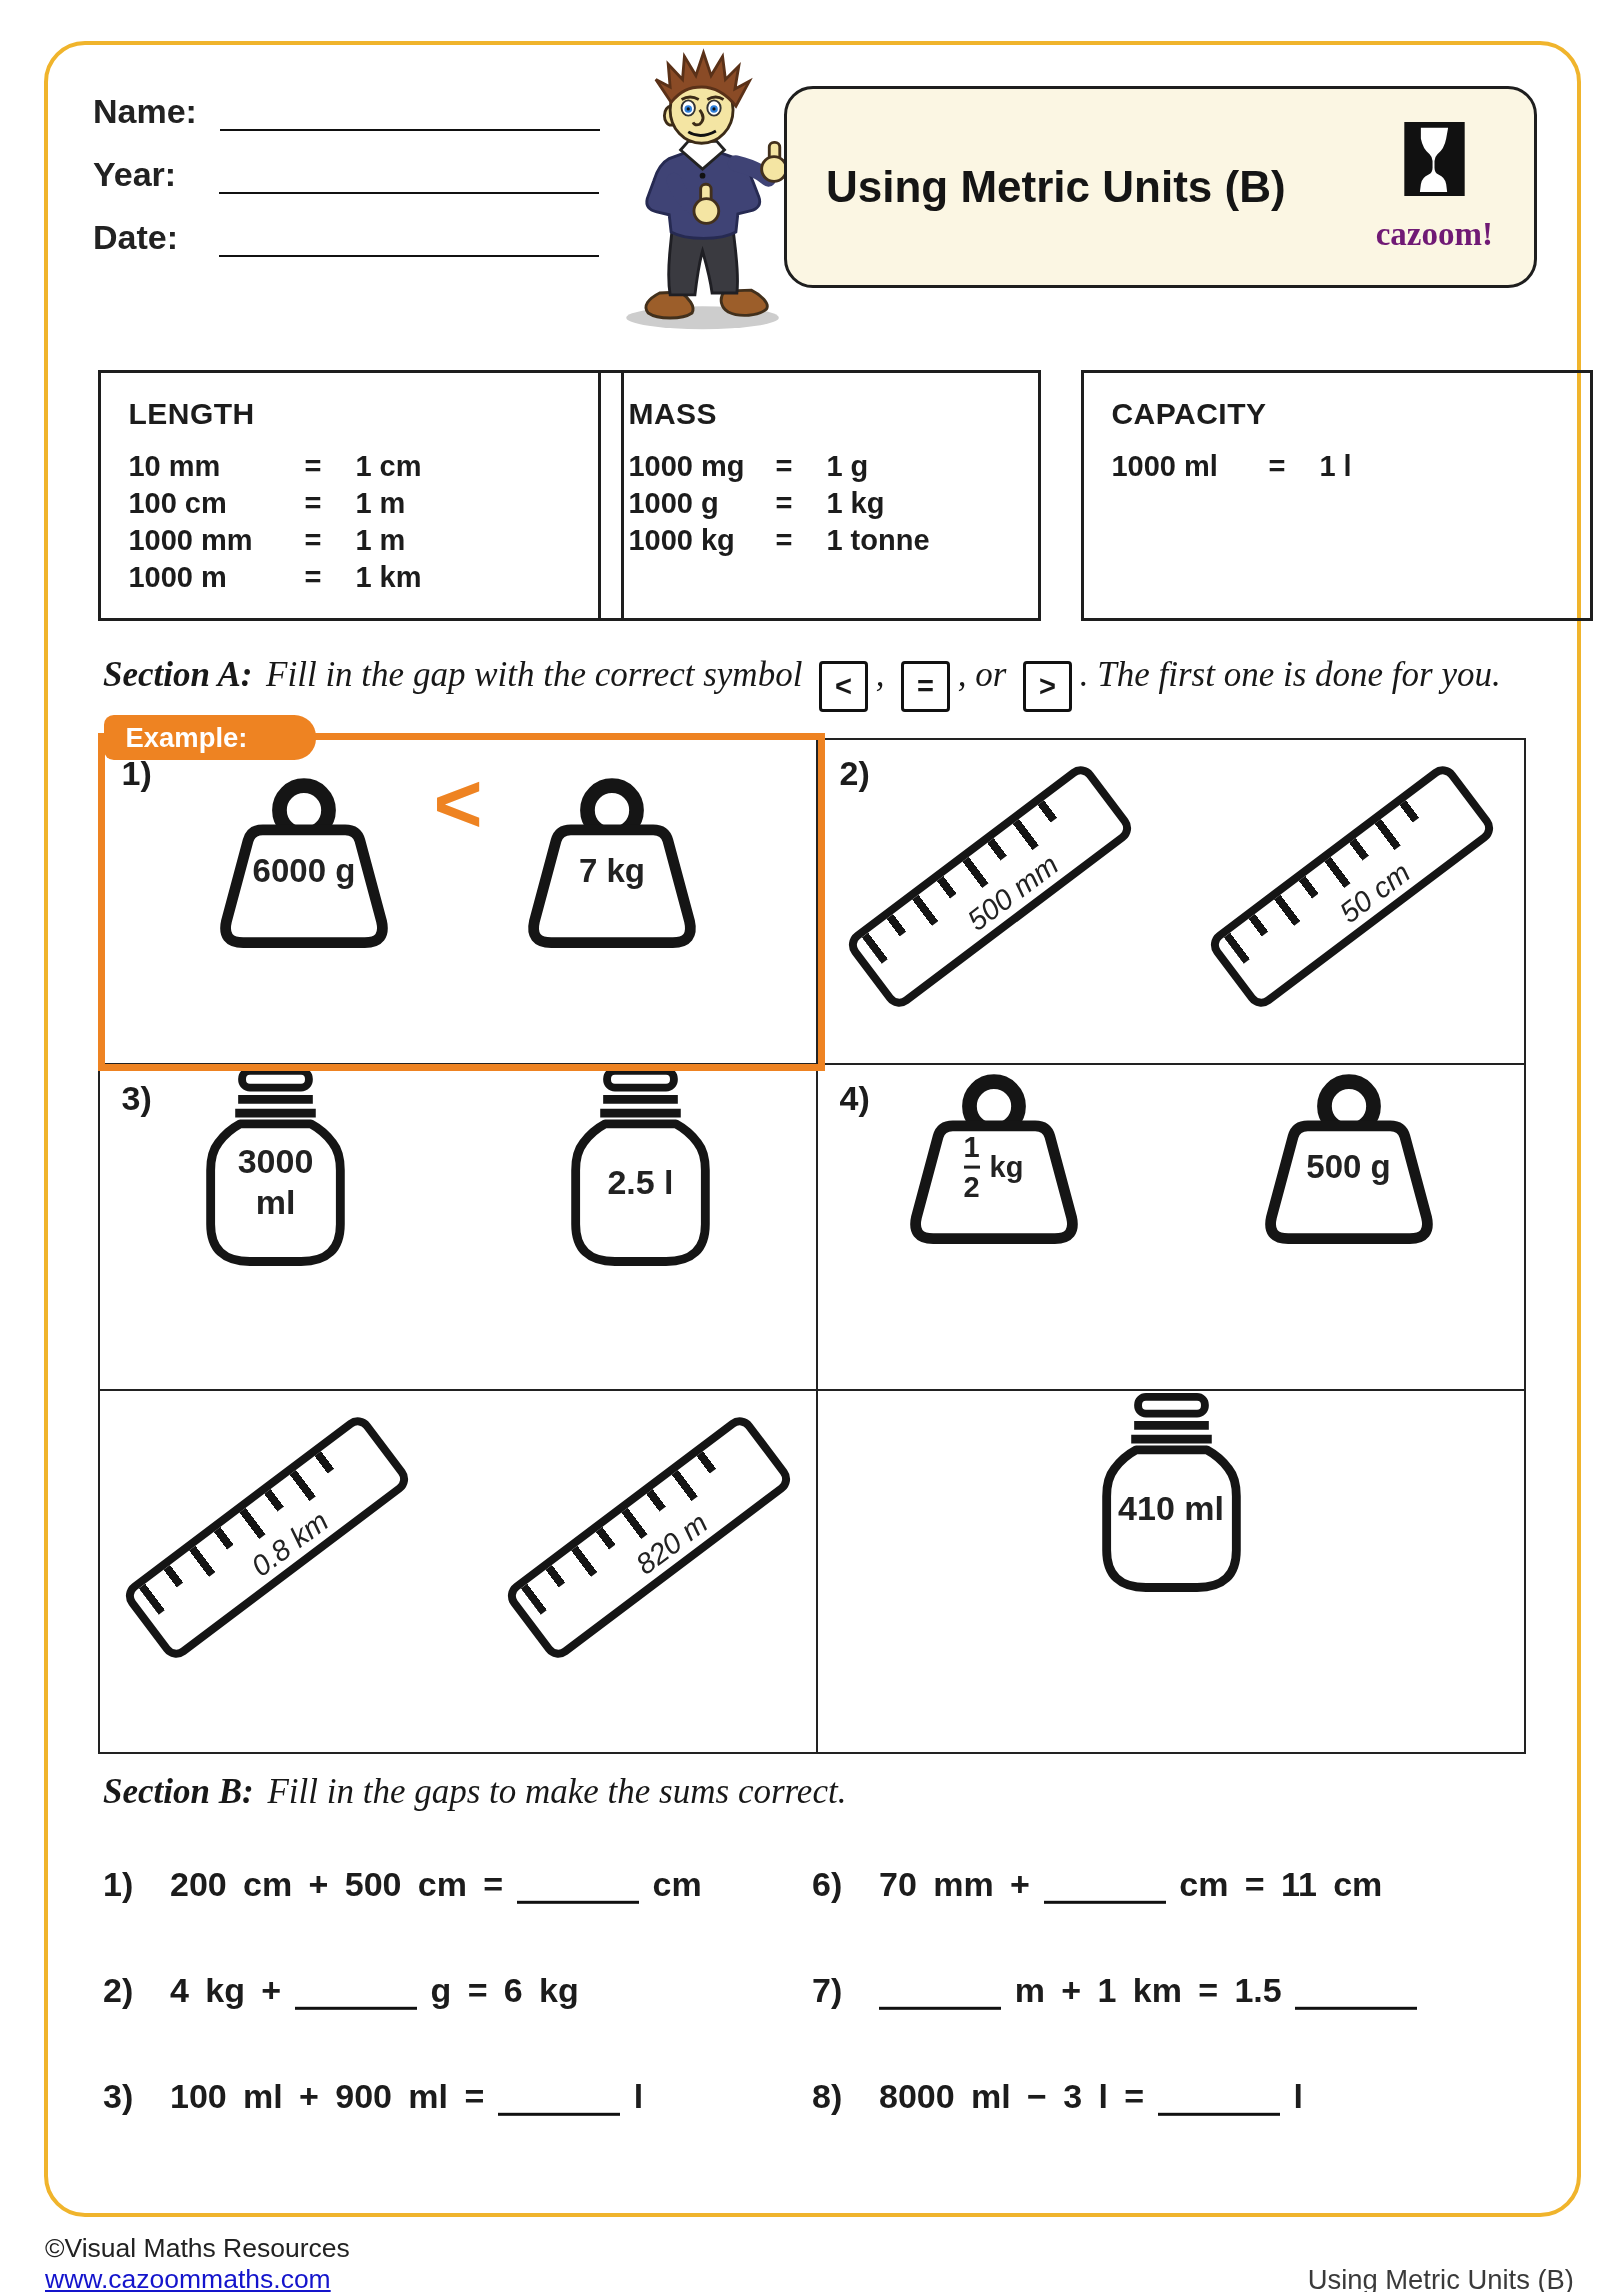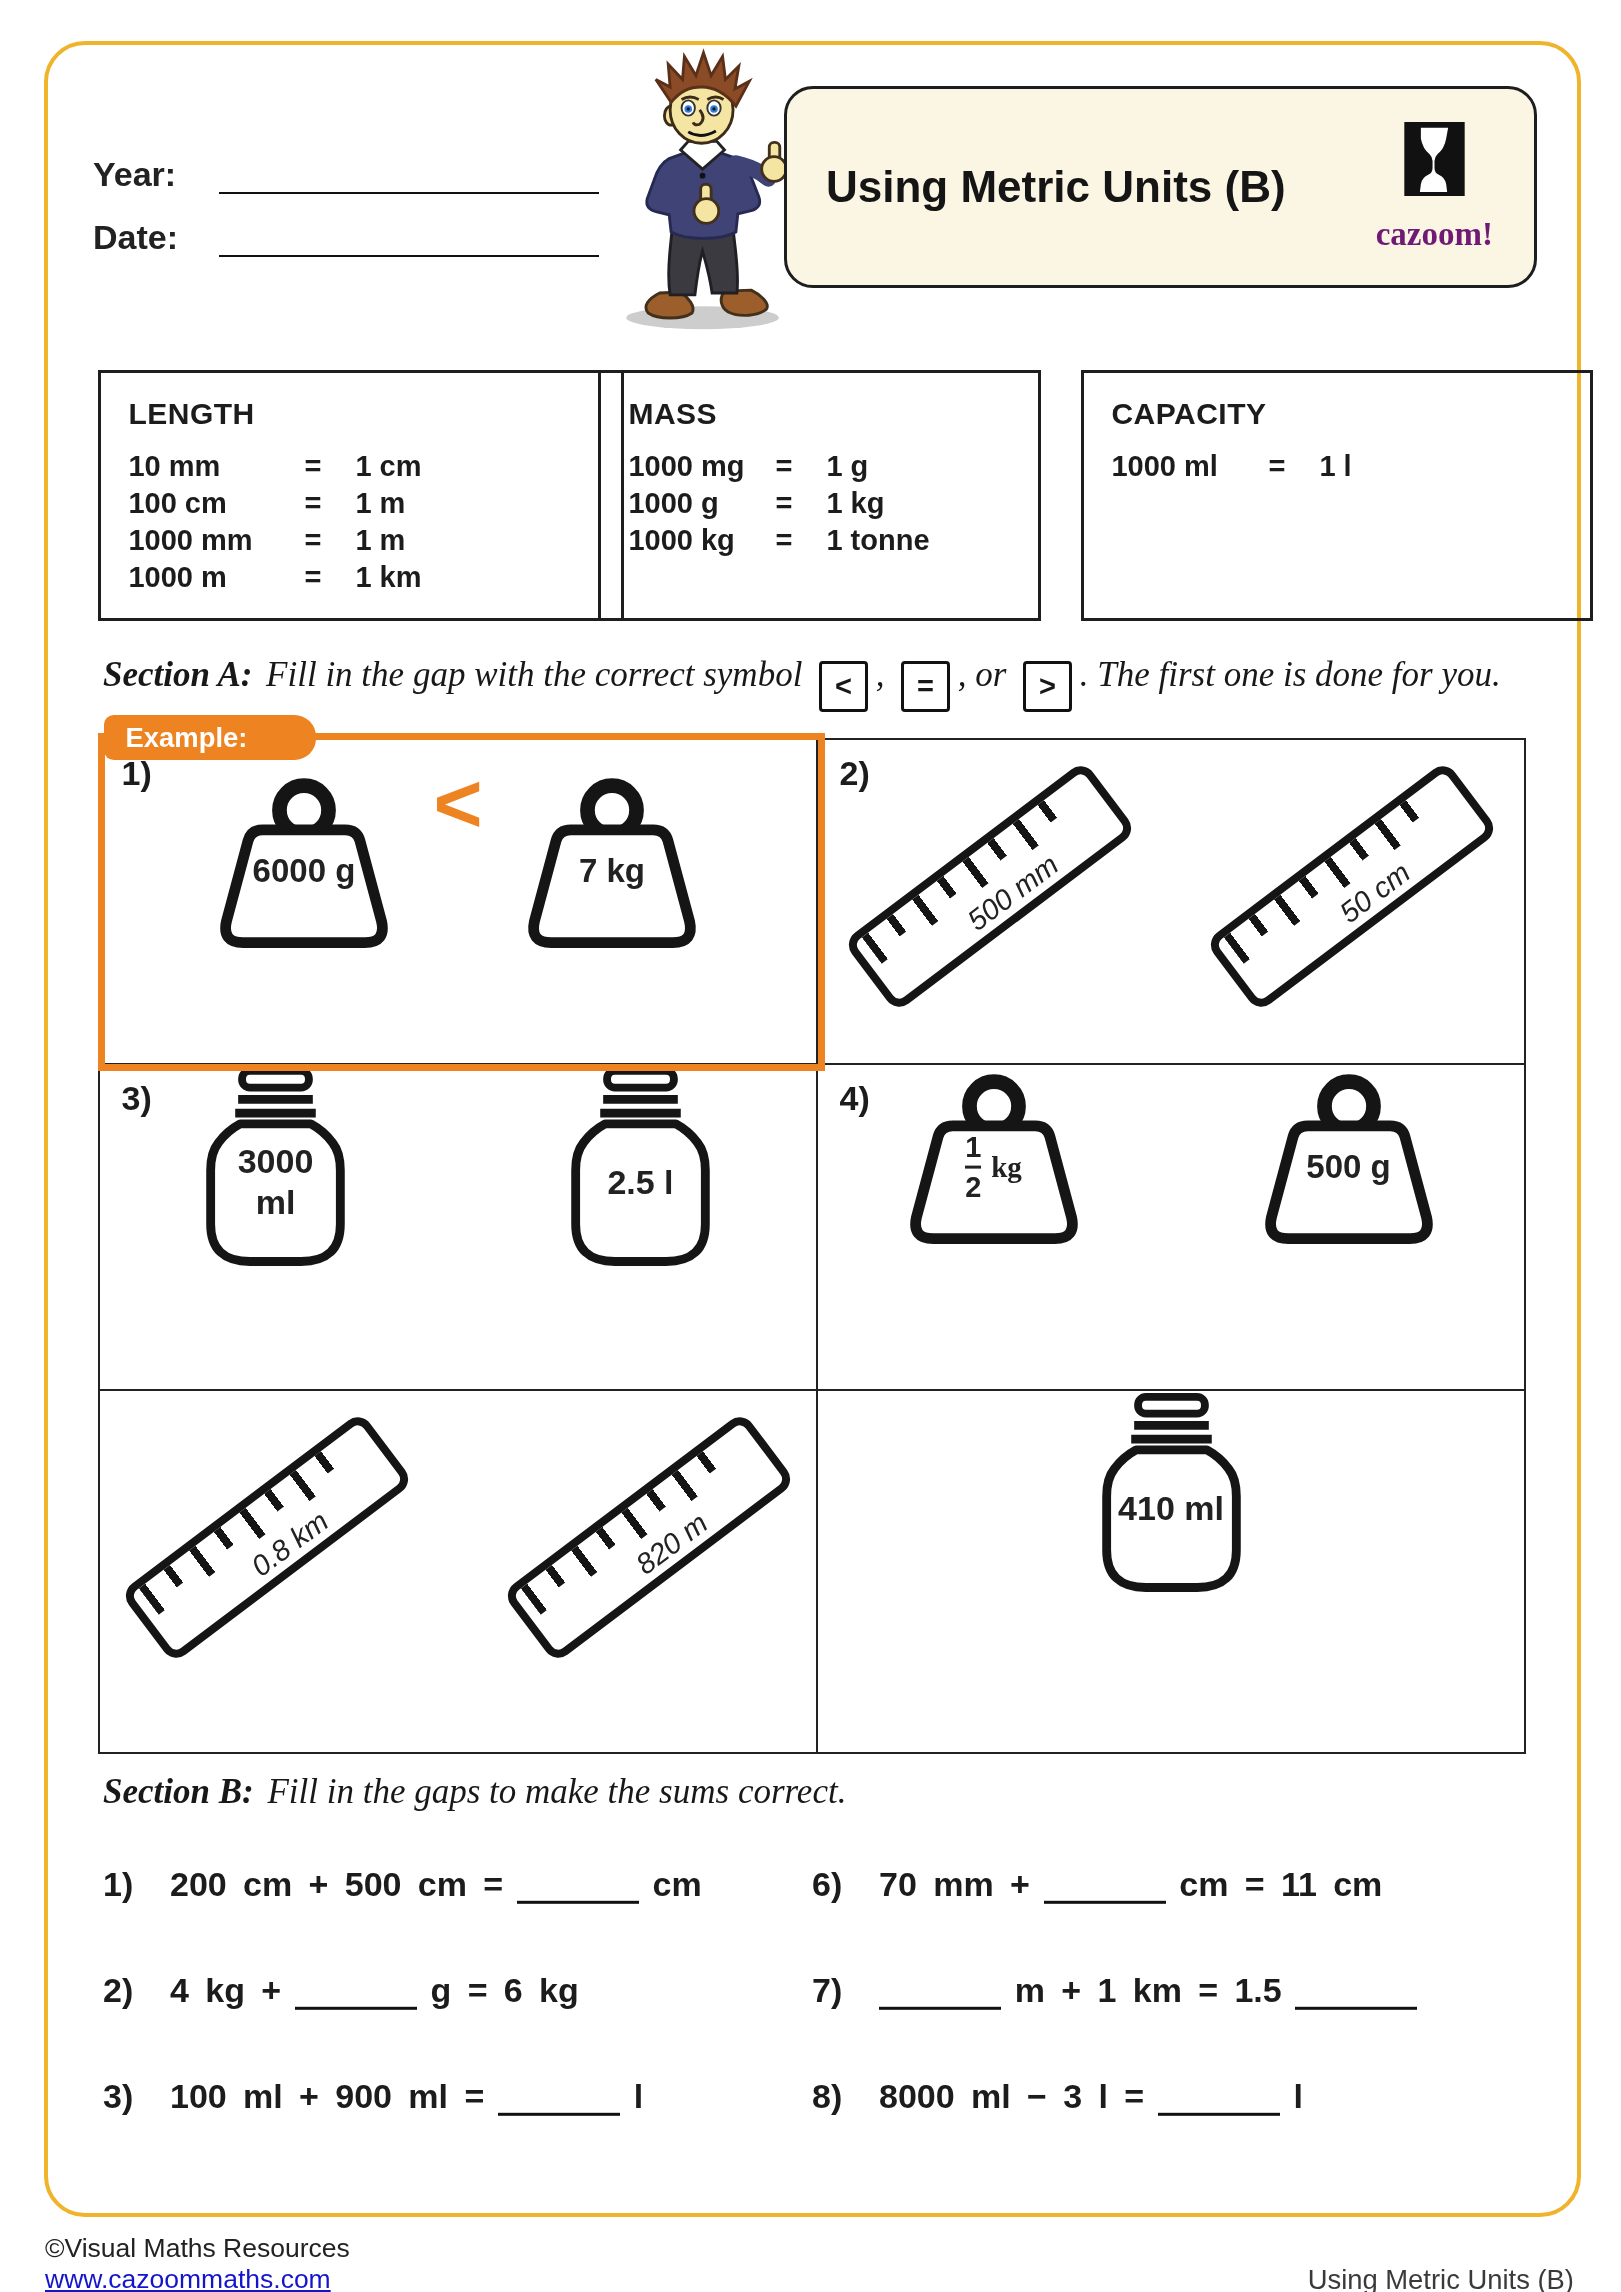--- a/index.html
+++ b/index.html
@@ -45,21 +45,21 @@
   .cell-content{height:100%;display:flex;align-items:flex-start;justify-content:center;}
 
   
   .weight{position:relative;width:208px;height:186px;}
   .weight svg{position:absolute;inset:0;}
   .w-label{position:absolute;left:0;right:0;top:55%;transform:translateY(-50%);text-align:center;
            font-size:33px;font-weight:bold;color:#222;}
   .frac{display:inline-flex;flex-direction:column;align-items:center;line-height:1;vertical-align:middle;}
   .fnum{font-size:29px;padding-bottom:3.9px;}
   .fden{font-size:29px;border-top:3.9px solid #222;padding-top:3.9px;}
-  .funit{font-size:29px;margin-left:9.8px;vertical-align:middle;font-family:Liberation Serif, serif;}
+  .funit{font-size:29px;margin-left:9.8px;vertical-align:middle;}
   .cmp{font-size:84px;font-weight:800;color:#EE8322;line-height:1;margin:0 25.5px;transform:translateY(-7.8px);}
 
   
   .ruler-wrap{position:relative;width:274px;height:274px;}
   .ruler{position:absolute;left:-13.7px;top:102px;width:286px;height:73px;border:8.8px solid #151515;
          border-radius:15.7px;background:#fff;transform:rotate(-37deg);}
   .ticks-a,.ticks-b{position:absolute;top:0;left:9.8px;right:29px;}
   .ticks-a{height:33px;background:repeating-linear-gradient(90deg,#151515 0 7.8px,transparent 7.8px 63px);}
   .ticks-b{height:21.6px;background:repeating-linear-gradient(90deg,transparent 0 31px,#151515 31px 39px,transparent 39px 63px);}
   .r-label{position:absolute;bottom:1px;left:29px;right:0;text-align:center;font-style:italic;
@@ -89,20 +89,24 @@
   .foot-copy{position:absolute;left:45px;top:2233px;font-size:26.5px;color:#222;}
   .foot-link{position:absolute;left:45px;top:2264px;font-size:26.5px;color:#1414cc;text-decoration:underline;cursor:pointer;}
   .foot-page{position:absolute;right:47px;top:2264px;font-size:27.4px;color:#3a3a3a;}
 </style>
 </head>
 <body>
 
 <div class="sheet">
   <div class="frame"></div>
 
+  <div class="id-row" style="top:90px;">
+    <span class="id-label">Name:</span>
+    <span class="id-line"></span>
+  </div>
   <div class="id-row" style="top:153px;">
     <span class="id-label">Year:</span>
     <span class="id-line" style="margin-left:43px;"></span>
   </div>
   <div class="id-row" style="top:216px;">
     <span class="id-label">Date:</span>
     <span class="id-line" style="margin-left:41px;"></span>
   </div>
 
   <svg style="position:absolute;left:590px;top:47px;" width="227" height="286" viewBox="0 0 232 300">

